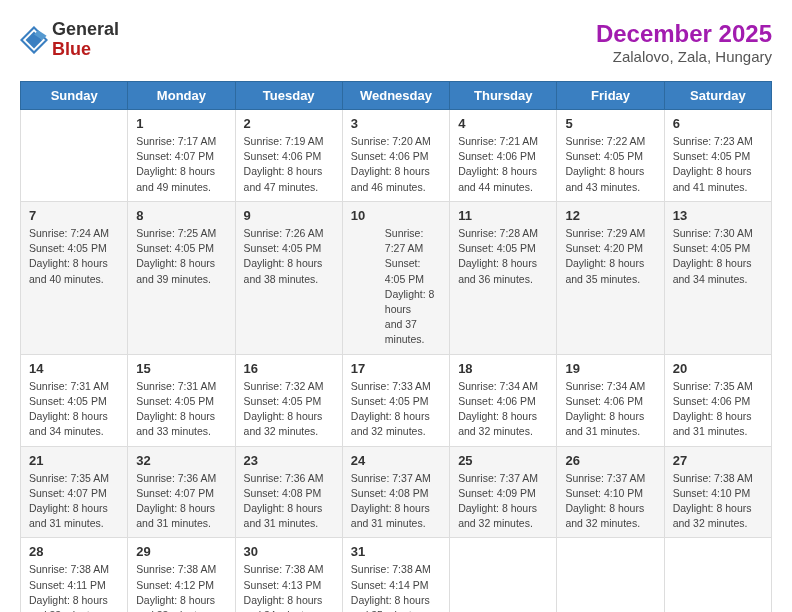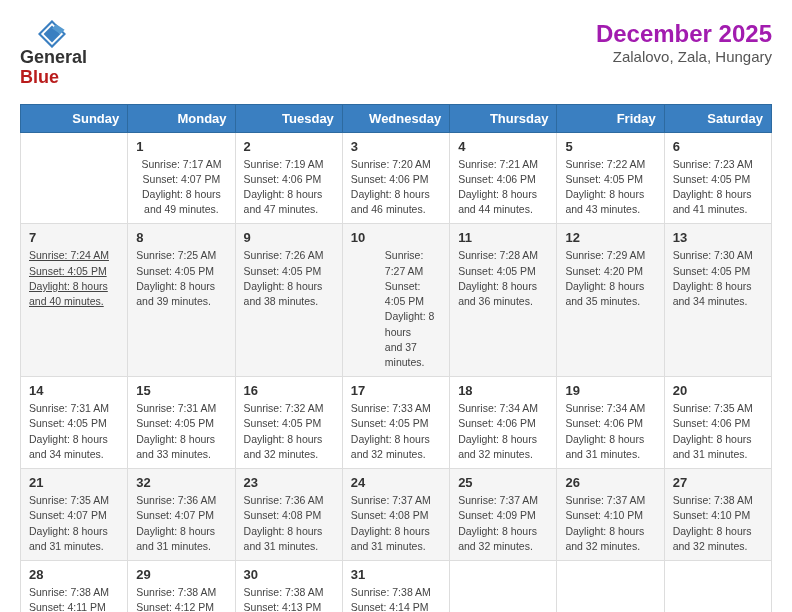--- a/index.html
+++ b/index.html
@@ -12,21 +12,20 @@
     }
     .header {
       display: flex;
       justify-content: space-between;
       align-items: flex-start;
       margin-bottom: 16px;
     }
     .logo {
       display: flex;
       align-items: center;
-      flex-direction: column;
     }
     .logo-text {
       display: flex;
       flex-direction: column;
       line-height: 1.1;
     }
     .logo-general {
       font-size: 18px;
       font-weight: bold;
       color: #333;
@@ -57,21 +56,21 @@
       width: 100%;
       border-collapse: collapse;
       border: 1px solid #ccc;
     }
     .calendar th {
       background: #3a7fc1;
       color: #fff;
       font-size: 13px;
       font-weight: bold;
       padding: 6px 8px;
-      text-align: right;
+      text-align: center;
       border: 1px solid #2d6aa0;
     }
     .calendar td {
       vertical-align: top;
       padding: 6px 8px;
       border: 1px solid #ddd;
       width: calc(100% / 7);
       min-height: 80px;
       background: #fff;
     }
@@ -125,21 +124,21 @@
         <th>Thursday</th>
         <th>Friday</th>
         <th>Saturday</th>
       </tr>
   </thead>
   <tbody id="calendar-body">
   <tr>
         <td class="empty-cell"></td>
         <td>
           <span class="day-number">1</span>
-          <div class="day-info" style="white-space: pre-line; text-align: center;">Sunrise: 7:17 AM
+          <div class="day-info" style="white-space: pre-line;">Sunrise: 7:17 AM
 Sunset: 4:07 PM
 Daylight: 8 hours
 and 49 minutes.</div>
         </td>
         <td>
           <span class="day-number">2</span>
           <div class="day-info" style="white-space: pre-line;">Sunrise: 7:19 AM
 Sunset: 4:06 PM
 Daylight: 8 hours
 and 47 minutes.</div>
@@ -169,21 +168,21 @@
           <span class="day-number">6</span>
           <div class="day-info" style="white-space: pre-line;">Sunrise: 7:23 AM
 Sunset: 4:05 PM
 Daylight: 8 hours
 and 41 minutes.</div>
         </td>
       </tr>
       <tr>
         <td>
           <span class="day-number">7</span>
-          <div class="day-info" style="white-space: pre-line; text-decoration: underline;">Sunrise: 7:24 AM
+          <div class="day-info" style="white-space: pre-line;">Sunrise: 7:24 AM
 Sunset: 4:05 PM
 Daylight: 8 hours
 and 40 minutes.</div>
         </td>
         <td>
           <span class="day-number">8</span>
           <div class="day-info" style="white-space: pre-line;">Sunrise: 7:25 AM
 Sunset: 4:05 PM
 Daylight: 8 hours
 and 39 minutes.</div>

